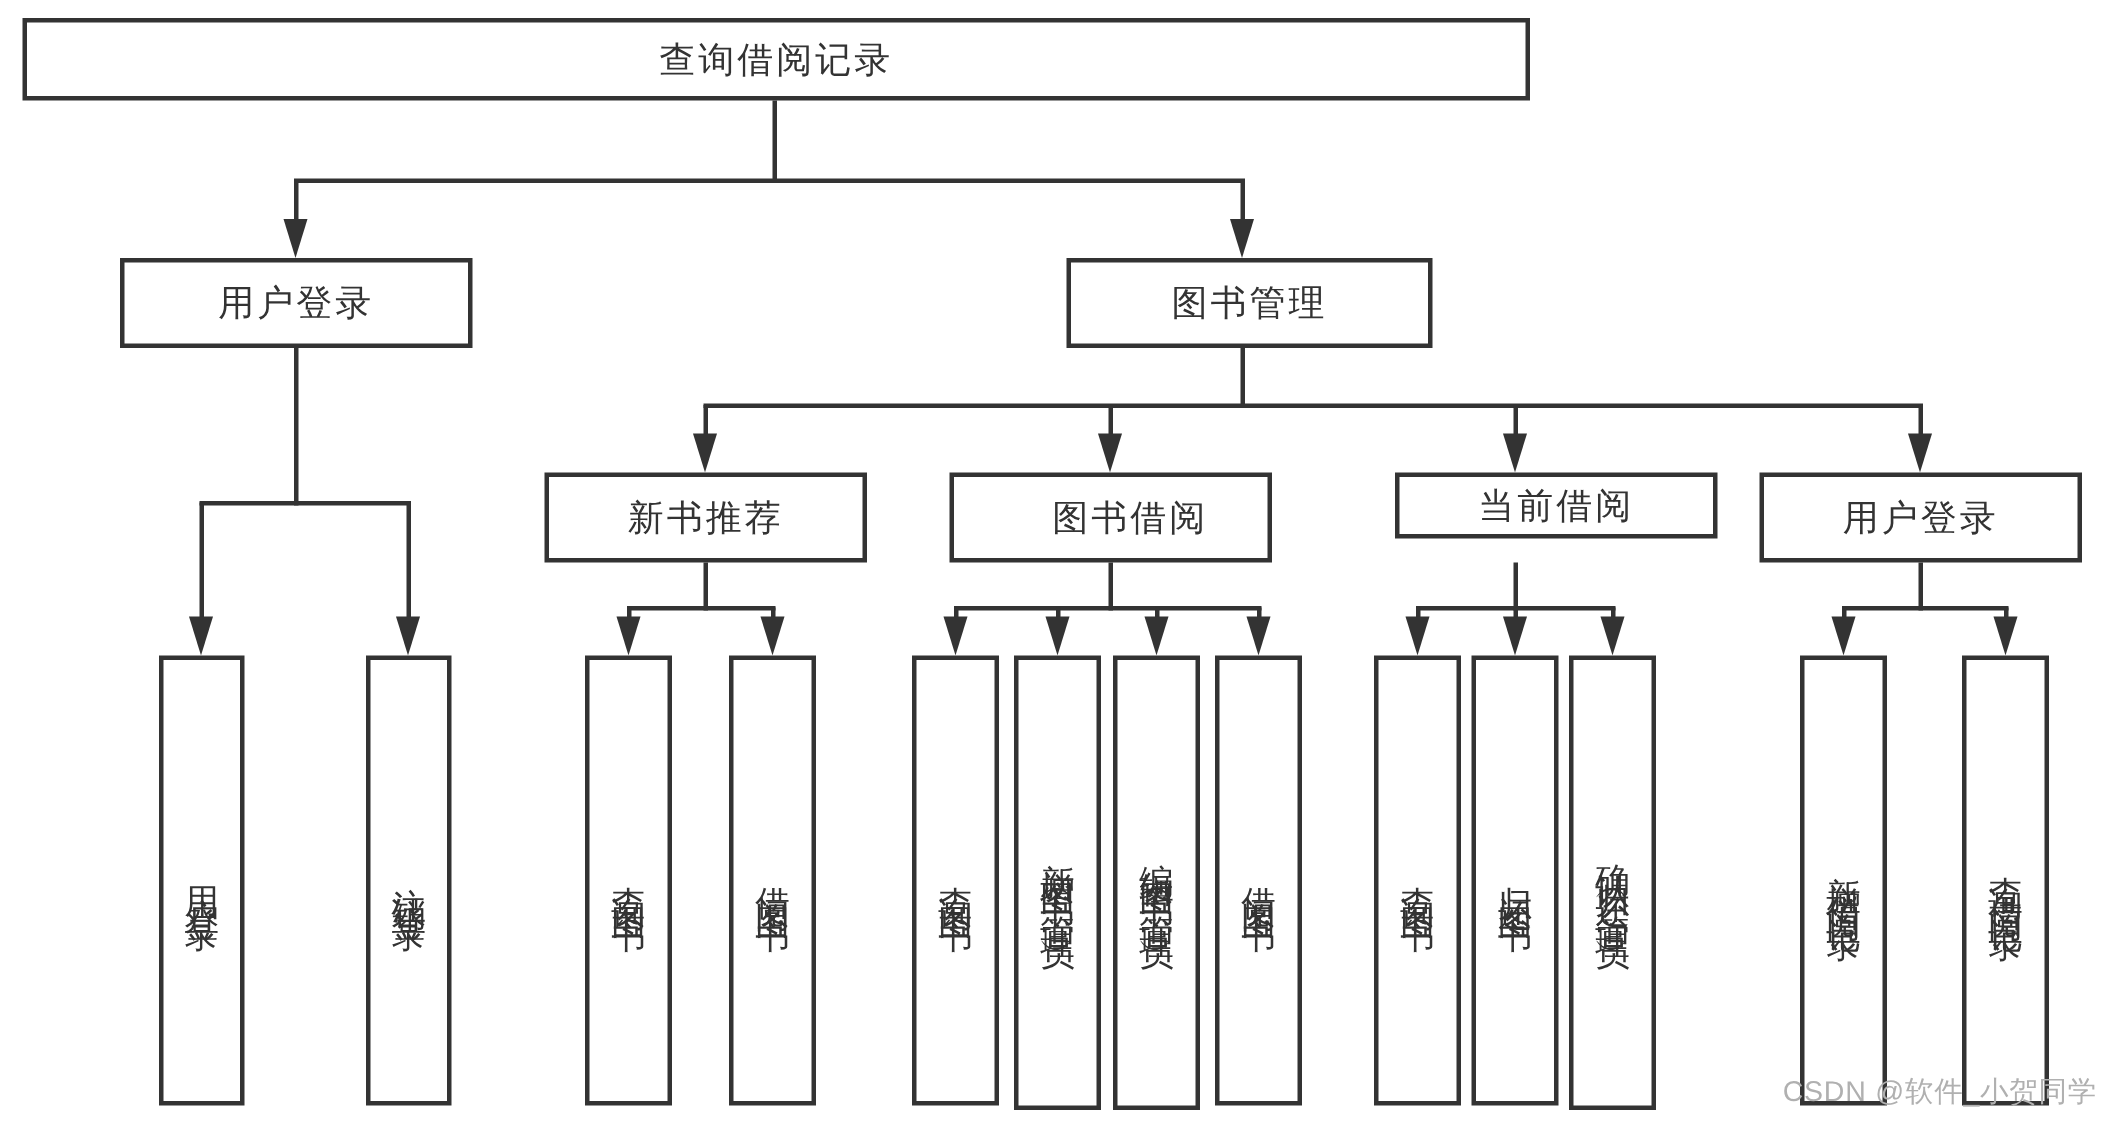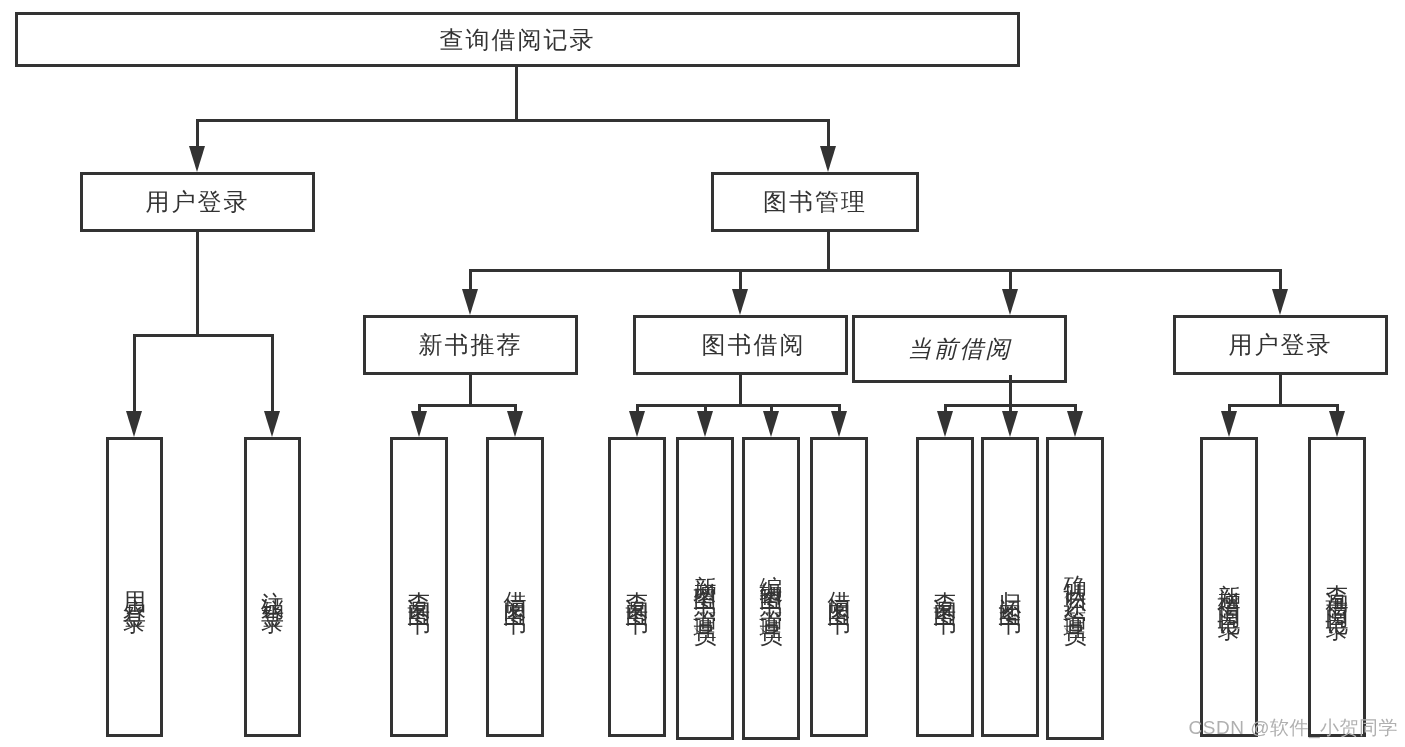--- a/index.html
+++ b/index.html
@@ -72,30 +72,30 @@
 <body>
 
 <div class="canvas" id="diagram">
   <div class="watermark">CSDN @软件_小贺同学</div>
 <div class="node h-node" style="left: 15px; top: 12px; width: 1005px; height: 55px;">
       <span class="label">查询借阅记录</span>
     </div>
     <div class="node h-node" style="left: 80px; top: 172px; width: 235px; height: 60px;">
       <span class="label">用户登录</span>
     </div>
-    <div class="node h-node" style="left: 711px; top: 172px; width: 208px; height: 60px; text-align: center;">
+    <div class="node h-node" style="left: 711px; top: 172px; width: 244px; height: 60px; text-align: center;">
       <span class="label">图书管理</span>
     </div>
     <div class="node h-node" style="left: 363px; top: 315px; width: 215px; height: 60px;">
       <span class="label">新书推荐</span>
     </div>
     <div class="node h-node" style="left: 633px; top: 315px; width: 215px; height: 60px; padding-left: 26px;">
       <span class="label">图书借阅</span>
     </div>
-    <div class="node h-node" style="left: 852px; top: 315px; width: 215px; height: 68px; font-style: italic;">
+    <div class="node h-node" style="left: 930px; top: 315px; width: 215px; height: 44px;">
       <span class="label">当前借阅</span>
     </div>
     <div class="node h-node" style="left: 1173px; top: 315px; width: 215px; height: 60px;">
       <span class="label">用户登录</span>
     </div>
     <div class="node v-node" style="left: 106px; top: 437px; width: 57px; height: 300px;">
       <span class="label">用户登录</span>
     </div>
     <div class="node v-node" style="left: 244px; top: 437px; width: 57px; height: 300px;">
       <span class="label">注销登录</span>

